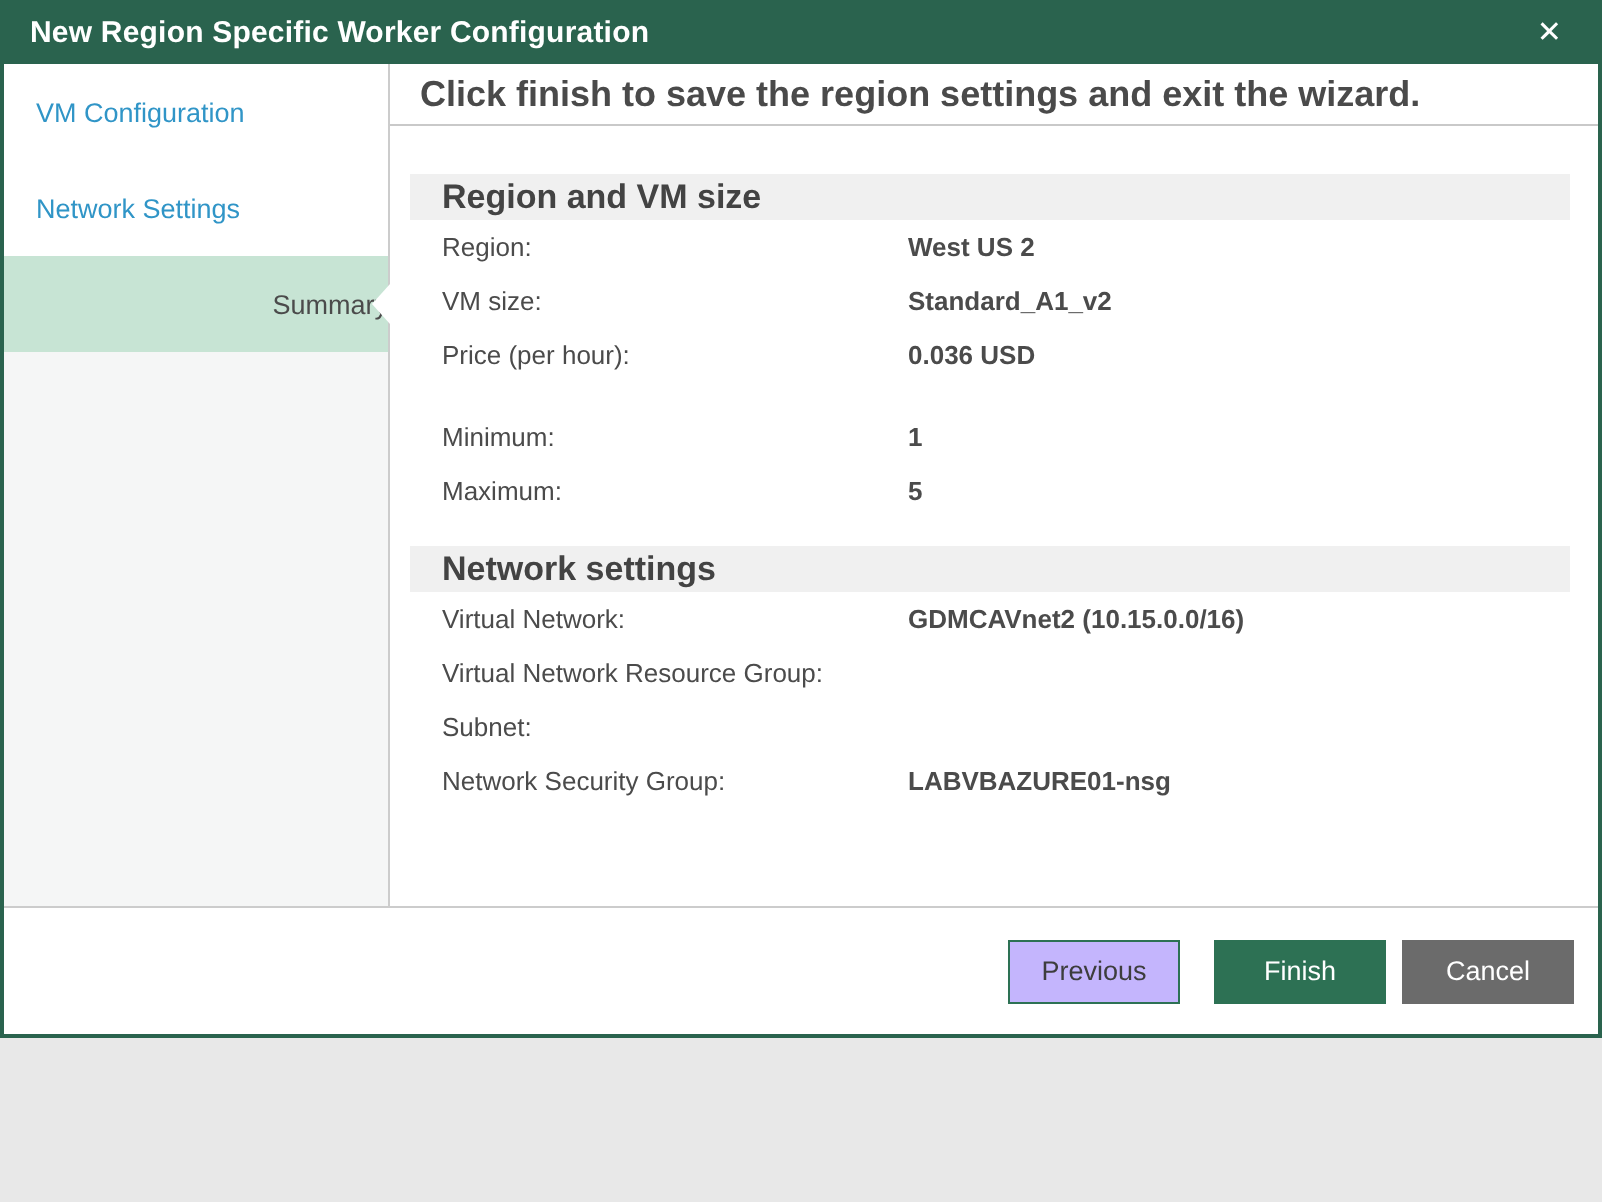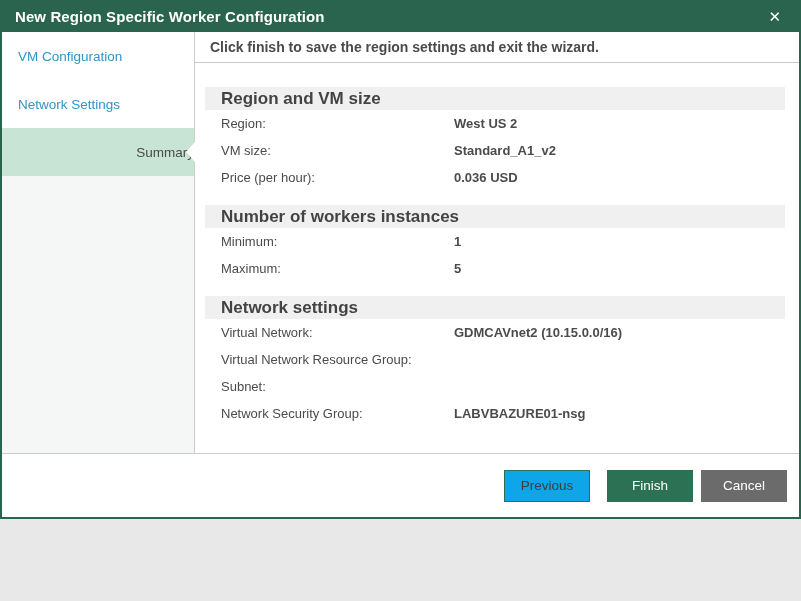--- a/index.html
+++ b/index.html
@@ -95,21 +95,21 @@
     display: flex;
     flex-direction: column;
     background: #ffffff;
     min-width: 0;
   }
   .instruction {
     flex: 0 0 31px;
     display: flex;
     align-items: center;
     padding-left: 15px;
-    font-size: 14px;
+    font-size: 18px;
     font-weight: 700;
     color: #4a4a4a;
     border-bottom: 1px solid #c9c9c9;
   }
   .content {
     flex: 1 1 auto;
     padding: 10px 14px 0 10px;
     overflow: hidden;
   }
   .section { margin-top: 14px; }
@@ -146,21 +146,21 @@
   }
   .btn {
     min-width: 86px;
     height: 32px;
     font-family: "Liberation Sans", "DejaVu Sans", sans-serif;
     font-size: 13.5px;
     cursor: pointer;
     text-align: center;
   }
   .btn-previous {
-    background: #0ea5e9;
+    background: #c4b5fd;
     border: 1px solid #2d7154;
     color: #3d3d3d;
     margin-right: 17px;
   }
   .btn-finish {
     background: #2d7154;
     border: 1px solid #2d7154;
     color: #ffffff;
     margin-right: 8px;
   }
@@ -211,21 +211,20 @@
             <span class="label">VM size:</span>
             <span class="value">Standard_A1_v2</span>
           </div>
           <div class="row">
             <span class="label">Price (per hour):</span>
             <span class="value">0.036 USD</span>
           </div>
         </div>
 
         <div class="section">
-          <div class="section-title">Number of workers instances</div>
           <div class="row">
             <span class="label">Minimum:</span>
             <span class="value">1</span>
           </div>
           <div class="row">
             <span class="label">Maximum:</span>
             <span class="value">5</span>
           </div>
         </div>
 

